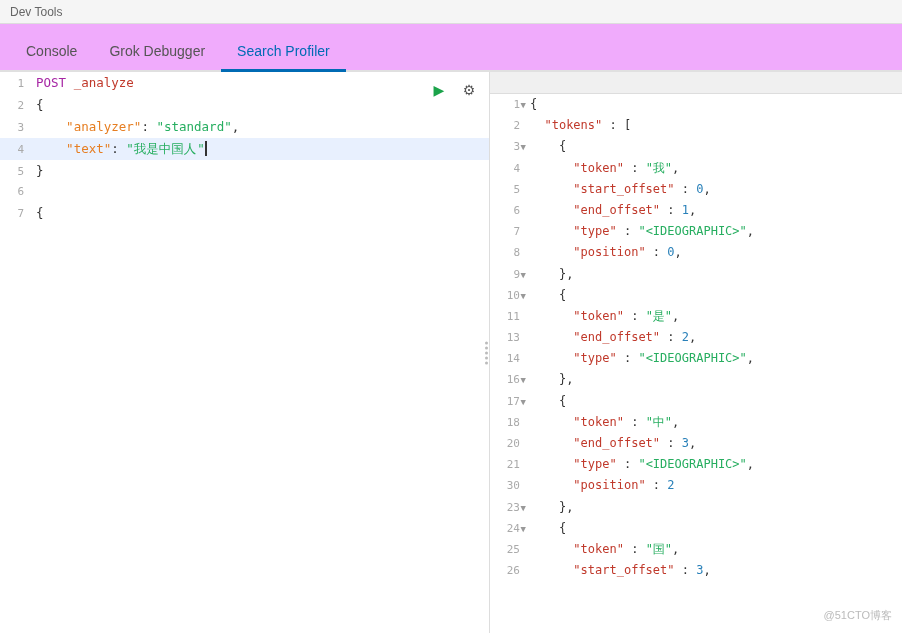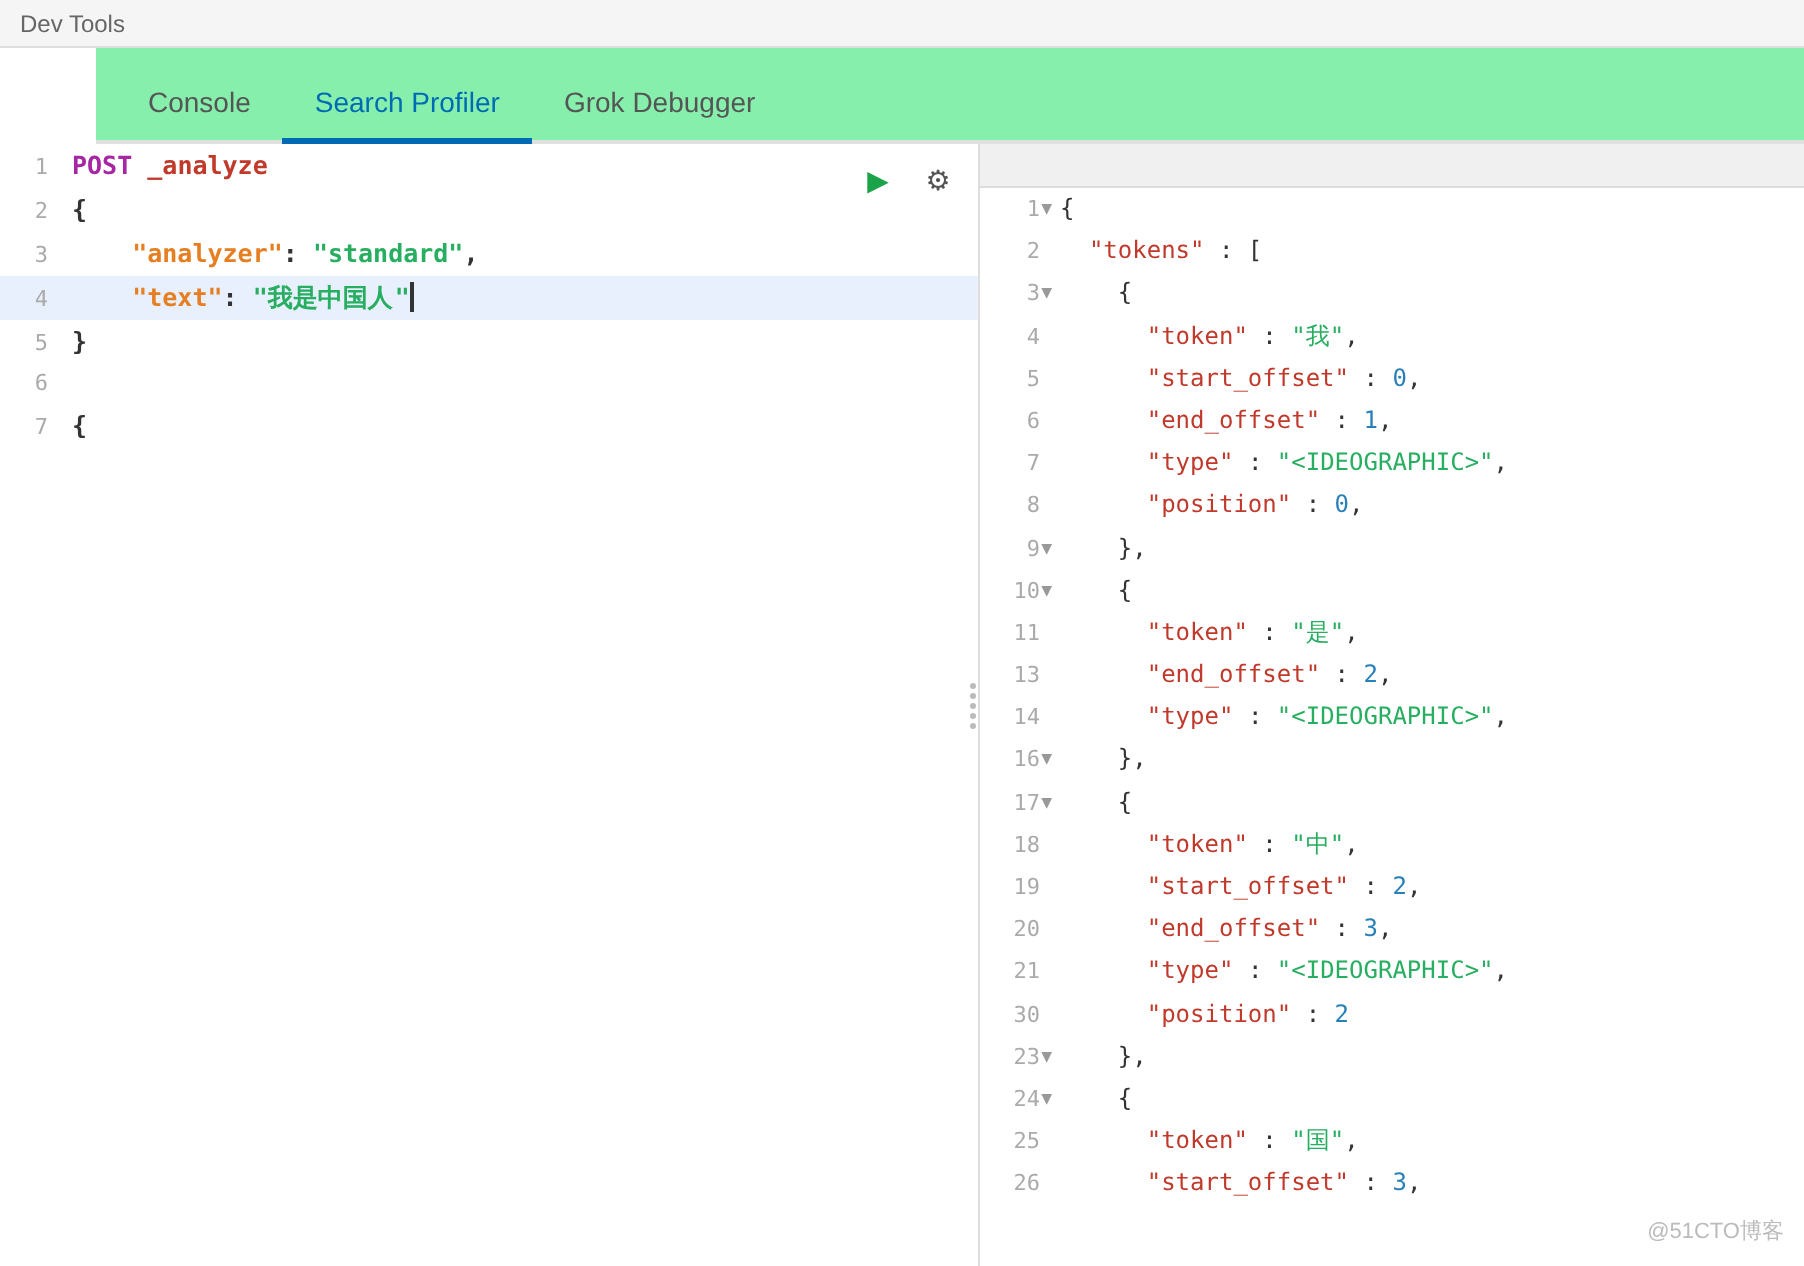--- a/index.html
+++ b/index.html
@@ -20,25 +20,24 @@
       font-size: 12px;
       color: #666;
       height: 24px;
       display: flex;
       align-items: center;
     }
     
     .tab-bar {
       display: flex;
       align-items: flex-end;
-      background: #86efac;
+      background: #f0abfc;
       border-bottom: 2px solid #e0e0e0;
       padding: 0 10px;
       height: 48px;
-      margin-left: 48px;
     }
     .tab {
       padding: 10px 16px;
       cursor: pointer;
       font-size: 14px;
       color: #555;
       border-bottom: 3px solid transparent;
       margin-bottom: -2px;
       user-select: none;
     }
@@ -103,21 +102,20 @@
       padding-right: 8px;
       color: #aaa;
       font-size: 11px;
       user-select: none;
       padding-top: 1px;
     }
     .line-content {
       flex: 1;
       padding: 1px 4px;
       white-space: pre;
-      font-weight: bold;
     }
     
     .drag-handle {
       position: absolute;
       right: 0;
       top: 50%;
       transform: translateY(-50%);
       width: 6px;
       cursor: col-resize;
       display: flex;
@@ -193,22 +191,22 @@
   </style>
 </head>
 <body>
 
 <div class="title-bar">
   <span>Dev Tools</span>
 </div>
 
 <div class="tab-bar">
   <div class="tab">Console</div>
+  <div class="tab">Grok Debugger</div>
   <div class="tab active">Search Profiler</div>
-  <div class="tab">Grok Debugger</div>
 </div>
 
 <div class="main-content">
 
   <div class="left-panel">
     <div class="editor-toolbar">
       <div class="editor-btn play" title="Run">▶</div>
       <div class="editor-btn" title="Settings">⚙</div>
     </div>
     <div class="code-editor" id="editor-lines">
@@ -312,24 +310,20 @@
         </div>
         <div class="output-line">
           <div class="output-line-num">17<span class="fold-arrow">▼</span></div>
           <div class="output-line-content"><span>    </span><span>{</span></div>
         </div>
         <div class="output-line">
           <div class="output-line-num">18</div>
           <div class="output-line-content"><span>      </span><span style="color: rgb(192, 57, 43);">"token"</span><span> : </span><span style="color: rgb(39, 174, 96);">"中"</span><span>,</span></div>
         </div>
         <div class="output-line">
-          <div class="output-line-num">19</div>
-          <div class="output-line-content"><span>      </span><span style="color: rgb(192, 57, 43);">"start_offset"</span><span> : </span><span style="color: rgb(41, 128, 185);">2</span><span>,</span></div>
-        </div>
-        <div class="output-line">
           <div class="output-line-num">20</div>
           <div class="output-line-content"><span>      </span><span style="color: rgb(192, 57, 43);">"end_offset"</span><span> : </span><span style="color: rgb(41, 128, 185);">3</span><span>,</span></div>
         </div>
         <div class="output-line">
           <div class="output-line-num">21</div>
           <div class="output-line-content"><span>      </span><span style="color: rgb(192, 57, 43);">"type"</span><span> : </span><span style="color: rgb(39, 174, 96);">"&lt;IDEOGRAPHIC&gt;"</span><span>,</span></div>
         </div>
         <div class="output-line">
           <div class="output-line-num">30</div>
           <div class="output-line-content"><span>      </span><span style="color: rgb(192, 57, 43);">"position"</span><span> : </span><span style="color: rgb(41, 128, 185);">2</span></div>

